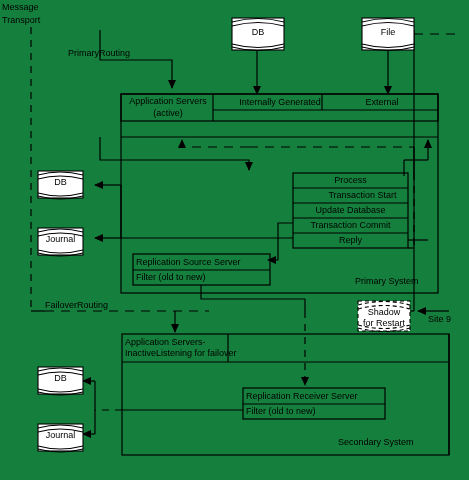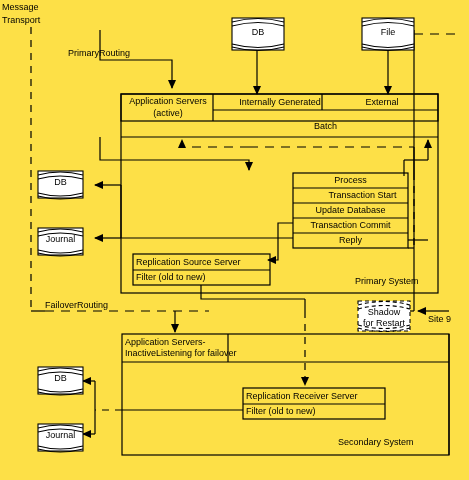--- a/index.html
+++ b/index.html
@@ -1,17 +1,17 @@
 <!DOCTYPE html>
 <html><head>
 <meta charset="utf-8">
 <style>
   html,body{margin:0;padding:0;background:#fff;}
   body{font-family:"Liberation Sans","DejaVu Sans",sans-serif;}
-  #diagram{position:relative;width:469px;height:480px;background:#fde047;overflow:hidden;text-decoration:underline;}
+  #diagram{position:relative;width:469px;height:480px;background:#15803d;overflow:hidden;text-decoration:underline;}
   svg{position:absolute;top:0;left:0;width:469px;height:480px;}
   .lbl{position:absolute;font-size:9px;color:#000;white-space:nowrap;line-height:11px;}
   .lbl-c{text-align:center;}
 </style>
 </head>
 <body>
 
 <div id="diagram">
 
   <svg viewBox="0 0 469 480">
@@ -184,21 +184,20 @@
   <div class="lbl" style="left:45px;top:300px;">FailoverRouting</div>
 
   <div class="lbl lbl-c" style="left:232px;top:27px;width:52px;">DB</div>
   <div class="lbl lbl-c" style="left:362px;top:27px;width:52px;">File</div>
 
   <div class="lbl lbl-c" style="left:124px;top:96px;width:88px;">Application Servers</div>
   <div class="lbl lbl-c" style="left:124px;top:108px;width:88px;">(active)</div>
 
   <div class="lbl lbl-c" style="left:215px;top:97px;width:130px;">Internally Generated</div>
   <div class="lbl lbl-c" style="left:324px;top:97px;width:116px;">External</div>
-  <div class="lbl lbl-c" style="left:215px;top:121px;width:221px;">Batch</div>
 
   <div class="lbl lbl-c" style="left:293px;top:175px;width:115px;">Process</div>
   <div class="lbl lbl-c" style="left:293px;top:190px;width:139px;">Transaction Start</div>
   <div class="lbl lbl-c" style="left:293px;top:205px;width:115px;">Update Database</div>
   <div class="lbl lbl-c" style="left:293px;top:220px;width:115px;">Transaction Commit</div>
   <div class="lbl lbl-c" style="left:293px;top:235px;width:115px;">Reply</div>
 
   <div class="lbl lbl-c" style="left:38px;top:177px;width:45px;">DB</div>
   <div class="lbl lbl-c" style="left:38px;top:234px;width:45px;">Journal</div>
 

